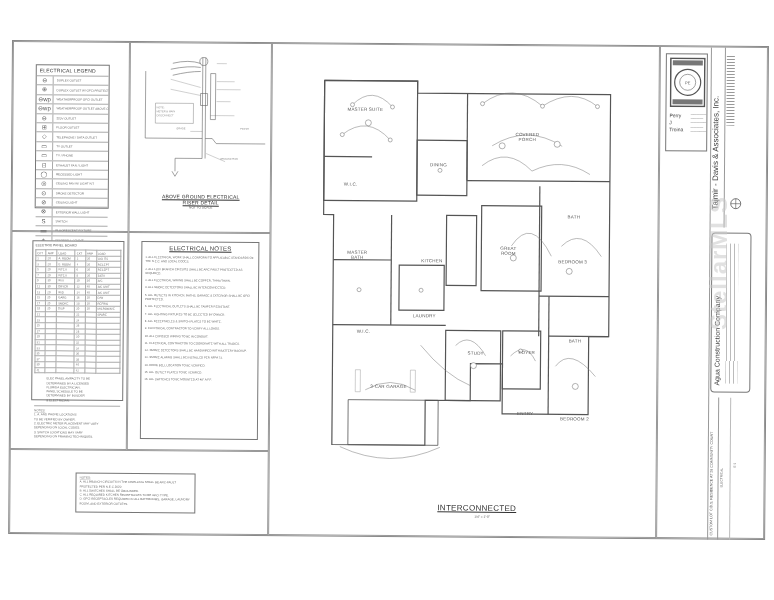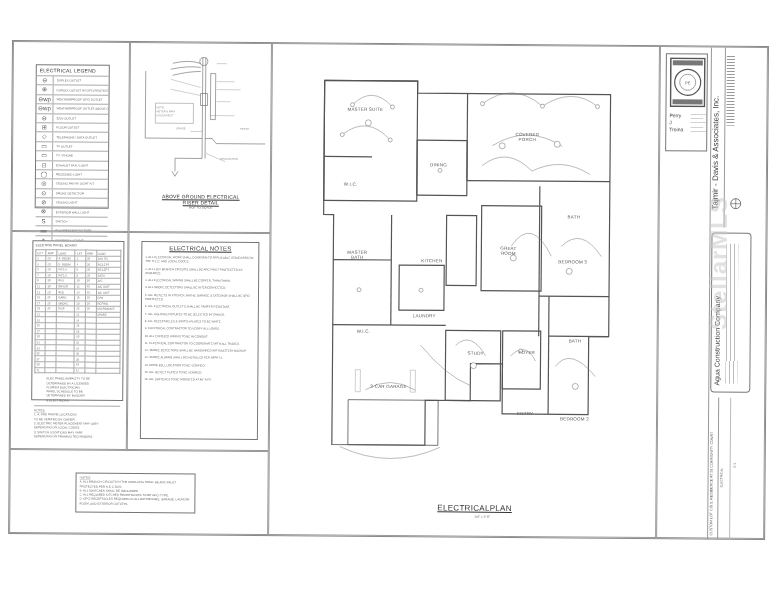--- a/index.html
+++ b/index.html
@@ -477,21 +477,21 @@
     <div class="room-label" style="left:296px; top:168px;">BATH</div>
     <div class="room-label" style="left:142px; top:268px;">LAUNDRY</div>
     <div class="room-label" style="left:86px; top:284px;">W.I.C.</div>
     <div class="room-label" style="left:197px; top:305px;">STUDY</div>
     <div class="room-label" style="left:248px; top:304px;">FOYER</div>
     <div class="room-label" style="left:298px; top:292px;">BATH</div>
     <div class="room-label" style="left:100px; top:339px;">3-CAR GARAGE</div>
     <div class="room-label" style="left:247px; top:365px;">ENTRY</div>
     <div class="room-label" style="left:290px; top:370px;">BEDROOM 2</div>
 
-    <div style="position:absolute; left:168px; top:458px; font-size:8px; text-decoration:underline; color:#333; letter-spacing:0.3px;">ELECTRICALPLAN</div>
+    <div style="position:absolute; left:168px; top:458px; font-size:8px; text-decoration:underline; color:#333; letter-spacing:0.3px;">INTERCONNECTED</div>
     <div class="tiny" style="position:absolute; left:205px; top:469px;">1/4" = 1'-0"</div>
   </div>
 
   <div class="panel" style="left:647px; top:0; width:108px; height:492px;">
     <div class="box" style="left:5px; top:6px; width:42px; height:98px;">
       <svg width="36" height="50" viewBox="0 0 36 50" style="position:absolute; left:3px; top:3px;">
         <rect x="1" y="1" width="34" height="48" fill="none" stroke="#555" stroke-width="1.5"></rect>
         <rect x="3" y="3" width="30" height="5" fill="#777"></rect>
         <rect x="3" y="42" width="30" height="5" fill="#777"></rect>
         <circle cx="18" cy="25" r="13" fill="none" stroke="#555" stroke-width="1.2"></circle>

